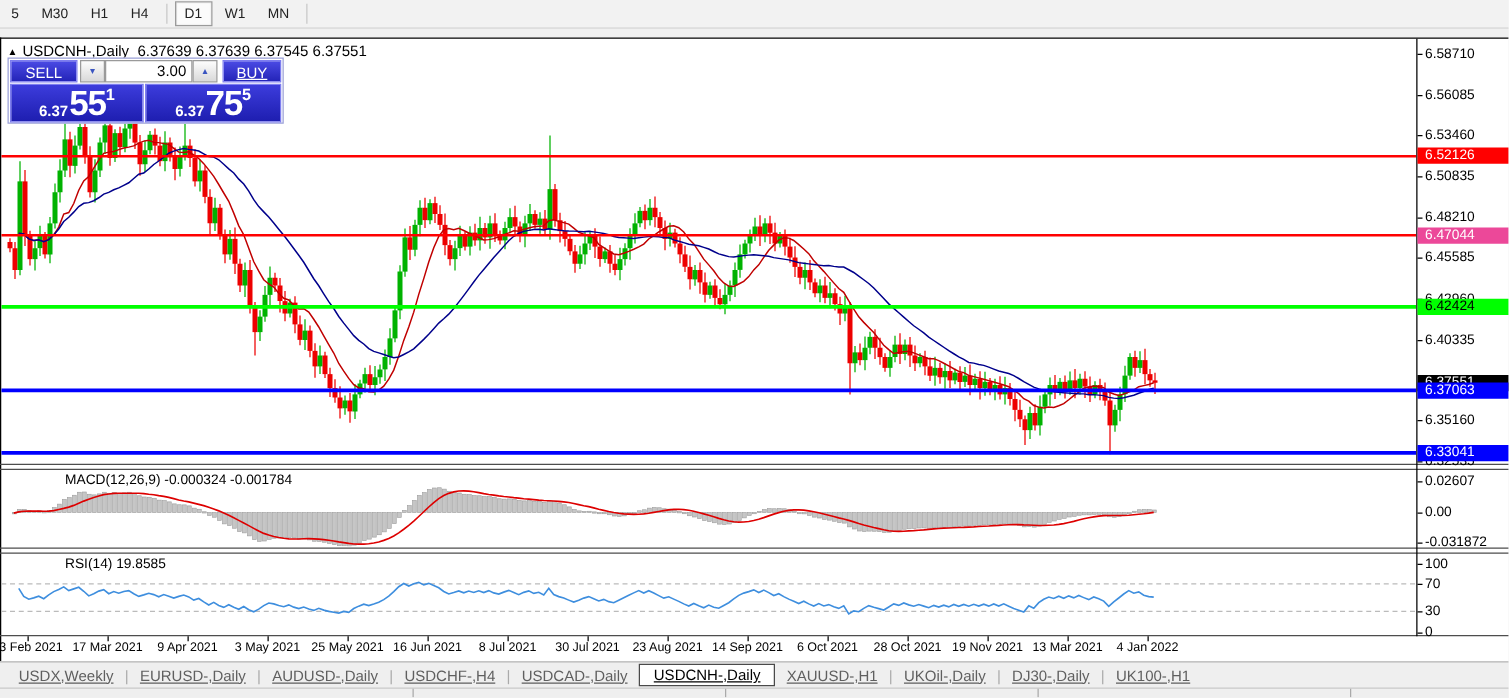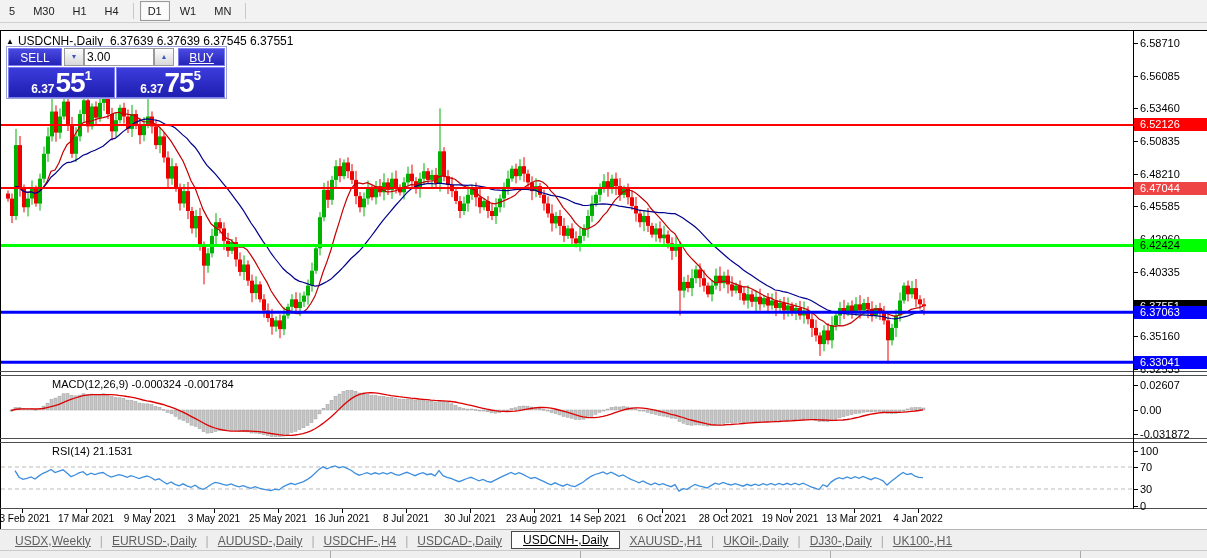--- a/index.html
+++ b/index.html
@@ -30,21 +30,21 @@
   
   .ocpanel{position:absolute;left:6px;top:46px;width:221px;height:53px;background:#fff;
            border:1px solid #9aa0d8;box-sizing:border-box;}
   .ocrow1{position:absolute;left:1px;top:1px;height:18px;width:217px;display:flex;}
   .ocbtn{background:linear-gradient(#4a4ae4,#2424b8);color:#fff;font-size:12px;text-align:center;
          line-height:18px;border:1px solid #7d7df0;box-sizing:border-box;}
   .sellbtn{width:54px;}
   .buybtn{width:47px;margin-left:2px;text-decoration:underline;}
   .spinbtn{width:20px;background:linear-gradient(#fdfdfd,#d9d9d9);border:1px solid #9a9a9a;
            box-sizing:border-box;color:#3a55c0;font-size:8px;text-align:center;line-height:16px;margin-left:2px;}
-  .volinput{width:70px;border:1px solid #9a9a9a;box-sizing:border-box;font-size:12px;
+  .volinput{width:70px;border:1px solid #9a9a9a;box-sizing:border-box;font-size:12px;text-align:right;
             padding-right:4px;font-family:"Liberation Sans",sans-serif;outline:none;margin-left:0px;}
   .spinup{margin-left:0;margin-right:2px;}
   .ocrow2{position:absolute;left:1px;top:20px;height:31px;width:217px;display:flex;}
   .pricebtn{background:linear-gradient(#3c3cdc,#1e1eb0);color:#fff;border:1px solid #7d7df0;
             box-sizing:border-box;display:flex;align-items:flex-end;justify-content:center;padding-bottom:1px;}
   .sellprice{width:107px;margin-right:1px;}
   .buyprice{width:109px;}
   .p-small{font-size:12px;font-weight:bold;line-height:14px;margin-right:1px;}
   .p-big{font-size:28px;font-weight:bold;line-height:26px;letter-spacing:-1px;}
   .p-sup{font-size:13px;font-weight:bold;line-height:12px;align-self:flex-start;margin-top:2px;}
@@ -811,21 +811,21 @@
       <div class="tickmark" style="top:239px"></div>
       <div class="ylab" style="top:233px">6.42960</div>
       <div class="tickmark" style="top:272px"></div>
       <div class="ylab" style="top:266px">6.40335</div>
       <div class="tickmark" style="top:336px"></div>
       <div class="ylab" style="top:330px">6.35160</div>
       <div class="tickmark" style="top:369px"></div>
       <div class="ylab" style="top:363px">6.32535</div>
       <div class="badge" style="top:300px;background:#000000;color:#ffffff">6.37551</div>
       <div class="badge" style="top:118px;background:#ff0000;color:#ffffff">6.52126</div>
-      <div class="badge" style="top:182px;background:#ef4444;color:#ffffff">6.47044</div>
+      <div class="badge" style="top:182px;background:#ec4899;color:#ffffff">6.47044</div>
       <div class="badge" style="top:239px;background:#00ff00;color:#000000">6.42424</div>
       <div class="badge" style="top:306px;background:#0000ff;color:#ffffff">6.37063</div>
       <div class="badge" style="top:356px;background:#0000ff;color:#ffffff">6.33041</div>
       <div class="tickmark" style="top:385px"></div>
       <div class="ylab" style="top:379px">0.02607</div>
       <div class="tickmark" style="top:410px"></div>
       <div class="ylab" style="top:404px">0.00</div>
       <div class="tickmark" style="top:434px"></div>
       <div class="ylab" style="top:428px">-0.031872</div>
       <div class="tickmark" style="top:451px"></div>
@@ -836,21 +836,21 @@
       <div class="ylab" style="top:483px">30</div>
       <div class="tickmark" style="top:506px"></div>
       <div class="ylab" style="top:500px">0</div>
     </div>
   <div id="dates">
       <div class="xtick" style="left:22px"></div>
       <div class="xlab" style="left:22px;top:513px">23 Feb 2021</div>
       <div class="xtick" style="left:86px"></div>
       <div class="xlab" style="left:86px;top:513px">17 Mar 2021</div>
       <div class="xtick" style="left:150px"></div>
-      <div class="xlab" style="left:150px;top:513px">9 May 2021</div>
+      <div class="xlab" style="left:150px;top:513px">9 Apr 2021</div>
       <div class="xtick" style="left:214px"></div>
       <div class="xlab" style="left:214px;top:513px">3 May 2021</div>
       <div class="xtick" style="left:278px"></div>
       <div class="xlab" style="left:278px;top:513px">25 May 2021</div>
       <div class="xtick" style="left:342px"></div>
       <div class="xlab" style="left:342px;top:513px">16 Jun 2021</div>
       <div class="xtick" style="left:406px"></div>
       <div class="xlab" style="left:406px;top:513px">8 Jul 2021</div>
       <div class="xtick" style="left:470px"></div>
       <div class="xlab" style="left:470px;top:513px">30 Jul 2021</div>
@@ -867,21 +867,21 @@
       <div class="xtick" style="left:854px"></div>
       <div class="xlab" style="left:854px;top:513px">13 Mar 2021</div>
       <div class="xtick" style="left:918px"></div>
       <div class="xlab" style="left:918px;top:513px">4 Jan 2022</div>
     </div>
 
   <div class="indlabel" style="top:378px">
     <span>MACD(12,26,9)</span> <span>-0.000324 -0.001784</span>
   </div>
   <div class="indlabel" style="top:445px">
-    <span>RSI(14)</span> <span>21.1531</span>
+    <span>RSI(14)</span> <span>19.8585</span>
   </div>
 
   <div class="ocpanel">
     <div class="ocrow1">
       <div class="ocbtn sellbtn">SELL</div>
       <div class="spinbtn">▾</div>
       <input class="volinput" value="3.00" style="">
       <div class="spinbtn spinup">▴</div>
       <div class="ocbtn buybtn">BUY</div>
     </div>

